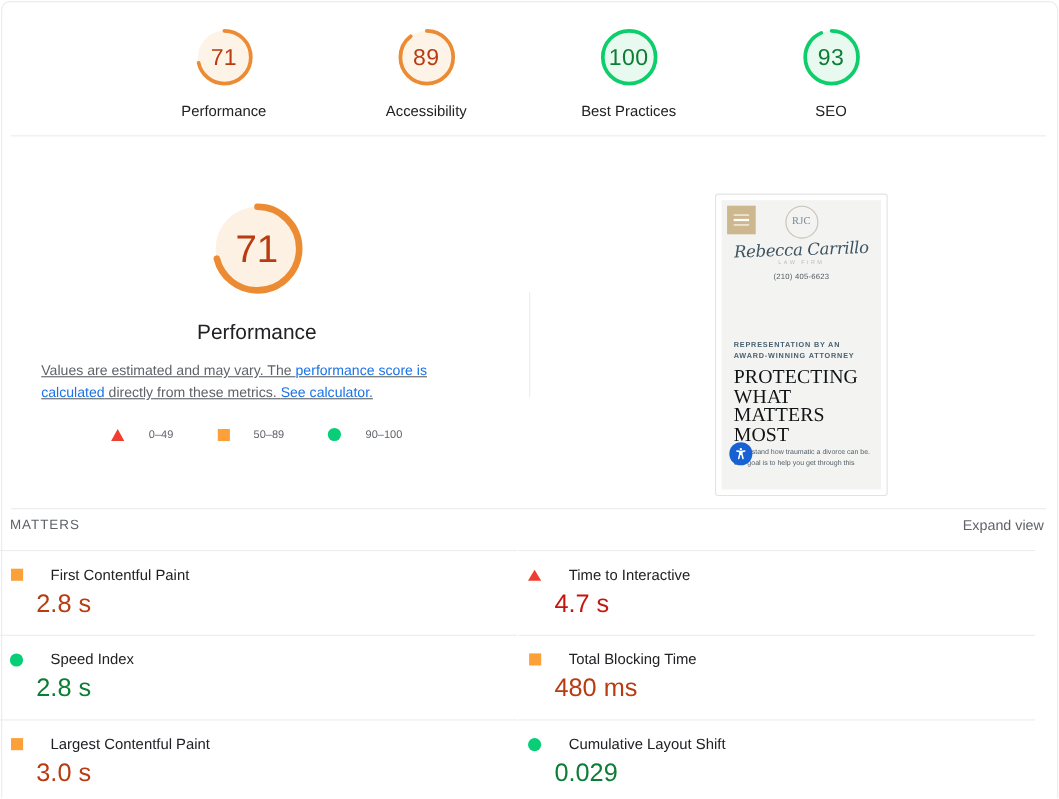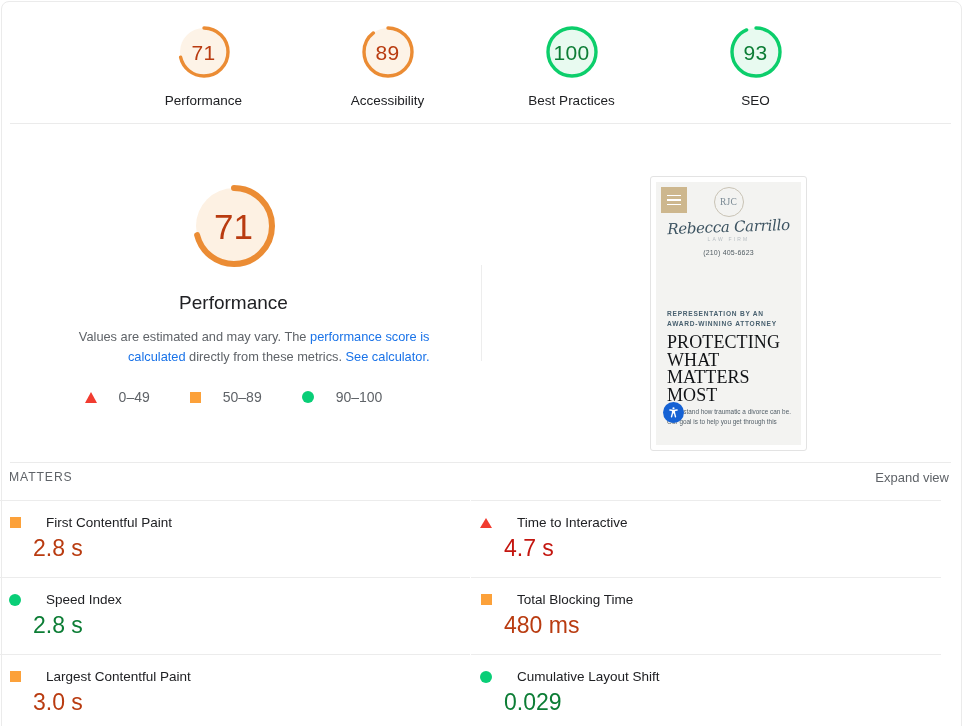--- a/index.html
+++ b/index.html
@@ -112,41 +112,42 @@
   }
   .perf-title {
     margin-top: 16px;
     font-size: 19px;
     color: #202124;
     font-weight: 400;
   }
   .perf-desc {
     margin-top: 13px;
     width: 392px;
-    text-align: right;
+    text-align: left;
     font-size: 12.8px;
     line-height: 20px;
     color: #5f6368;
+    text-decoration: underline;
   }
   .perf-desc a {
     color: #1a73e8;
     text-decoration: none;
     cursor: pointer;
   }
   .legend {
     margin-top: 22px;
     display: flex;
     align-items: center;
     gap: 40px;
   }
   .legend-item {
     display: flex;
     align-items: center;
     gap: 22px;
-    font-size: 14px;
+    font-size: 10px;
     color: #5f6368;
   }
   .tri {
     width: 0; height: 0;
     border-left: 6.5px solid transparent;
     border-right: 6.5px solid transparent;
     border-bottom: 11px solid #f13c30;
   }
   .sq {
     width: 11px; height: 11px;

